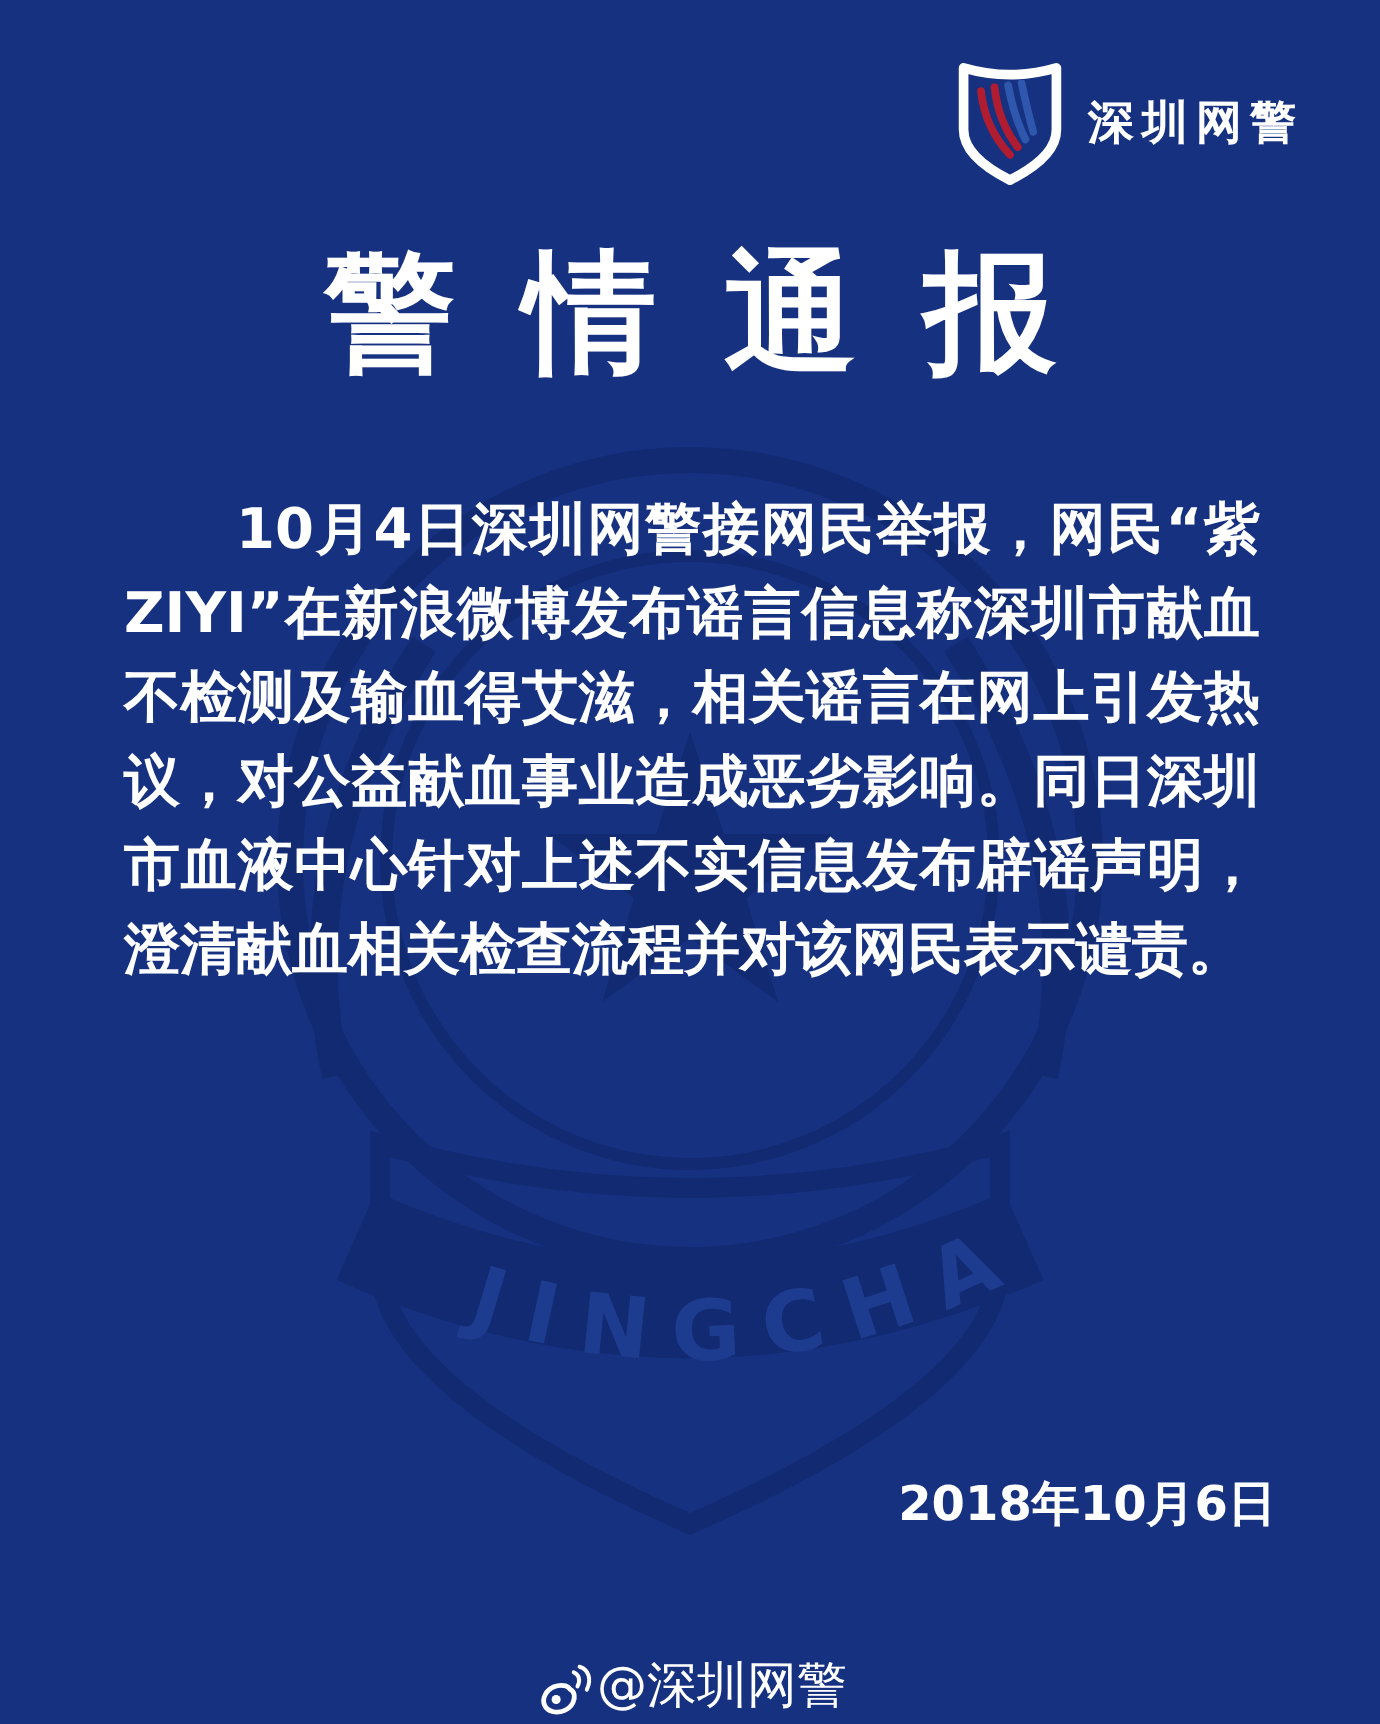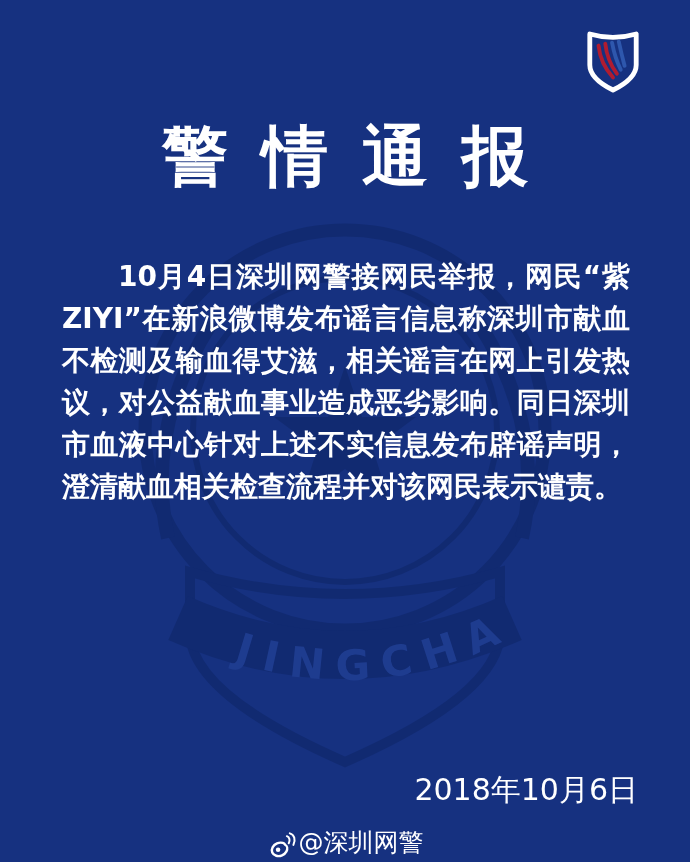--- a/index.html
+++ b/index.html
@@ -19,29 +19,29 @@
   .logo-text{
     font-size:23px;font-weight:bold;letter-spacing:4px;
     line-height:27px;white-space:nowrap;
   }
   .title{
     position:absolute;top:112px;left:0;right:0;
     text-align:center;font-size:66px;font-weight:bold;
     letter-spacing:34px;padding-left:34px;
   }
   .content{
-    position:absolute;top:256px;left:62px;right:60px;
+    position:absolute;top:244px;left:62px;right:60px;
   }
   .content p{
     margin:0;font-size:28px;line-height:42px;font-weight:bold;
     text-indent:2em;text-align:justify;
   }
   .date{
-    position:absolute;top:770px;right:52px;
-    font-size:30px;font-weight:normal;
+    position:absolute;top:736px;right:52px;
+    font-size:24px;font-weight:bold;
   }
   .footer{
     position:absolute;top:826px;left:0;right:0;
     display:flex;align-items:flex-end;justify-content:center;gap:0;
     font-size:25px;font-weight:500;
   }
   .weibo-icon-wrap{display:inline-flex;align-items:center;}
 </style>
 </head>
 <body>
@@ -66,20 +66,21 @@
   <svg class="weibo-icon-wrap" width="58" height="68" viewBox="0 0 60 70" aria-hidden="true">
     <path d="M6 6 Q30 13 54 6 L54 38 Q54 52 30 64 Q6 52 6 38 Z" fill="none" stroke="#ffffff" stroke-width="5" stroke-linejoin="round"></path>
     <g fill="none" stroke-linecap="round" stroke-width="4">
       <path d="M15 18 Q17 37 30 51" stroke="#b01c30"></path>
       <path d="M22 16 Q24 34 34 47" stroke="#b01c30"></path>
       <path d="M29 15 Q32 31 38 43" stroke="#2e57ad"></path>
       <path d="M36 14 Q39 28 42 39" stroke="#2e57ad"></path>
     </g>
   </svg>
   <div class="logo-text">
+    <div>深圳网警</div>
   </div>
 </div>
 
 <div class="title layer">警情通报</div>
 
 <div class="content layer">
   <p>10月4日深圳网警接网民举报，网民“紫ZIYI”在新浪微博发布谣言信息称深圳市献血不检测及输血得艾滋，相关谣言在网上引发热议，对公益献血事业造成恶劣影响。同日深圳市血液中心针对上述不实信息发布辟谣声明，澄清献血相关检查流程并对该网民表示谴责。</p>
 </div>
 
 <div class="date layer">2018年10月6日</div>

